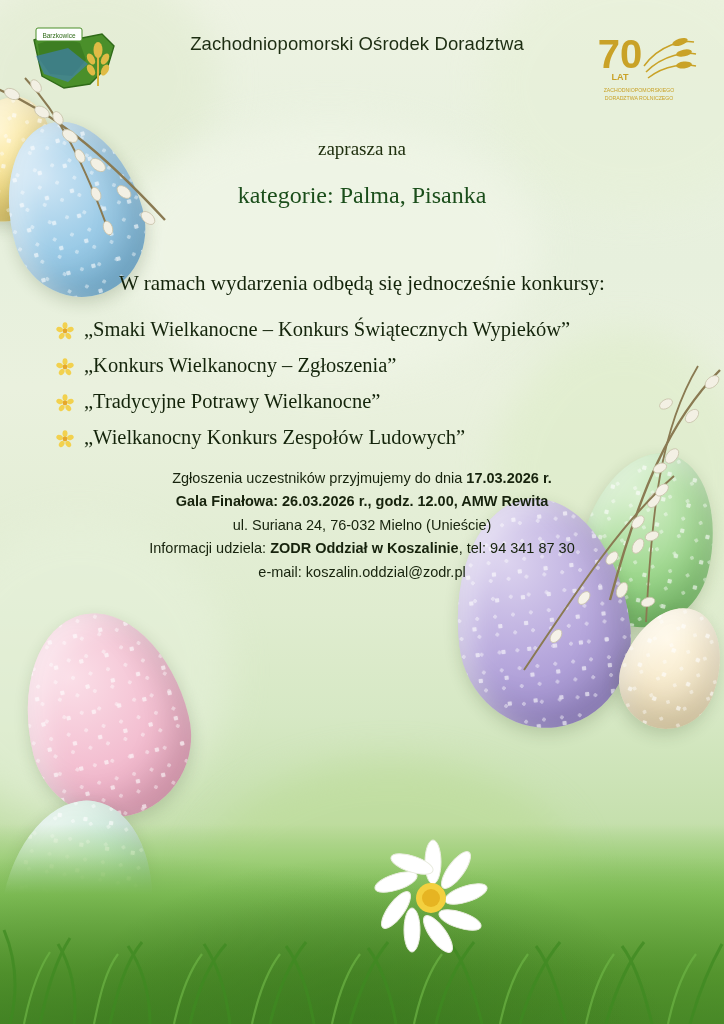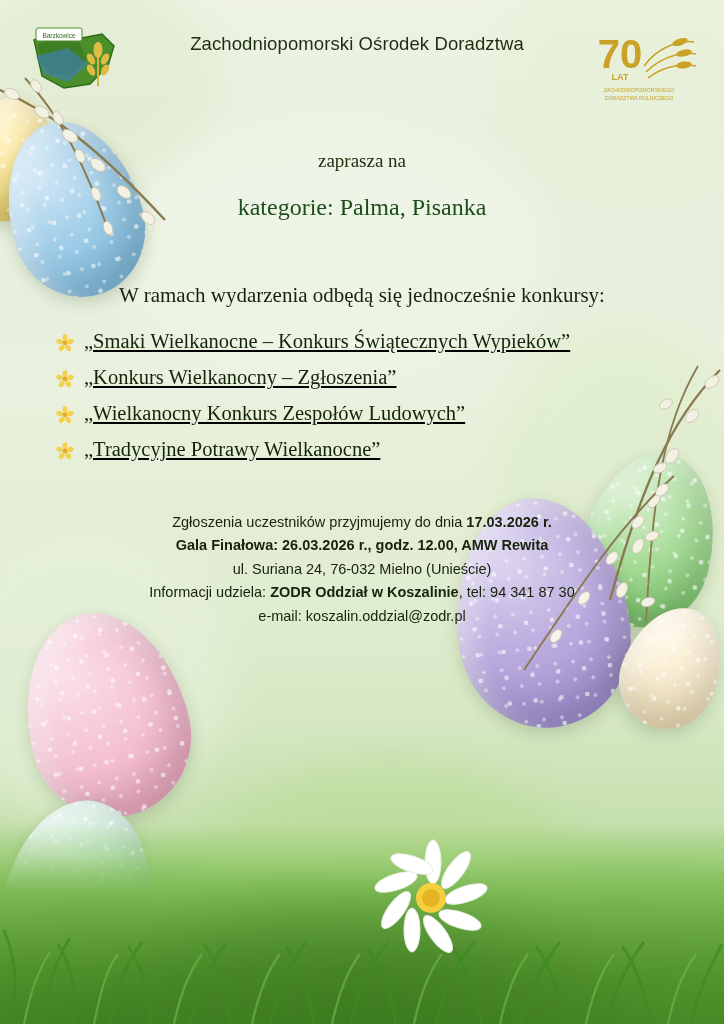--- a/index.html
+++ b/index.html
@@ -144,21 +144,21 @@
     position: relative;
   }
 
   
   .content {
     position: relative;
     text-align: center;
     padding: 0 40px;
   }
   .invite {
-    margin-top: 42px;
+    margin-top: 30px;
     font-size: 19px;
     color: #20300f;
     font-family: "Liberation Serif", serif;
   }
   .main-title {
     margin-top: 26px;
     color: #1b4e1b;
     font-weight: bold;
     font-size: 35px;
     line-height: 1.28;
@@ -177,42 +177,41 @@
     font-size: 21px;
     color: #14240b;
     font-family: "Liberation Serif", serif;
   }
 
   .comp-list {
     margin: 22px 0 0 0;
     padding: 0 0 0 16px;
     list-style: none;
     text-align: left;
-    text-decoration: underline;
   }
   .comp-list li {
     display: flex;
     align-items: center;
     margin-bottom: 13px;
     font-size: 20.5px;
     color: #14240b;
     font-family: "Liberation Serif", serif;
   }
   .flower-bullet {
     flex: 0 0 auto;
     width: 18px; height: 18px;
     margin-right: 10px;
     position: relative;
     top: 1px;
   }
 
   
   .footer {
     position: relative;
-    margin-top: 50px;
+    margin-top: 18px;
     text-align: center;
     font-size: 14.5px;
     color: #17230d;
     line-height: 1.62;
   }
   .footer b { font-weight: bold; }
   .footer .line { white-space: nowrap; }
 
   
   .daisy { position: absolute; left: 368px; bottom: 60px; width: 130px; height: 130px; }
@@ -391,36 +390,36 @@
             <g fill="#f2d14e">
               <ellipse cx="9" cy="3.6" rx="2.5" ry="3.4"></ellipse>
               <ellipse cx="14.4" cy="7.5" rx="2.5" ry="3.4" transform="rotate(72 14.4 7.5)"></ellipse>
               <ellipse cx="12.3" cy="14" rx="2.5" ry="3.4" transform="rotate(144 12.3 14)"></ellipse>
               <ellipse cx="5.7" cy="14" rx="2.5" ry="3.4" transform="rotate(216 5.7 14)"></ellipse>
               <ellipse cx="3.6" cy="7.5" rx="2.5" ry="3.4" transform="rotate(288 3.6 7.5)"></ellipse>
             </g>
             <circle cx="9" cy="9" r="2.4" fill="#e6a72b"></circle>
           </svg>
         </span>
-        <span>„Wielkanocny Konkurs Zespołów Ludowych”</span>
+        <span>„Tradycyjne Potrawy Wielkanocne”</span>
       </li>
       <li>
         <span class="flower-bullet">
           <svg viewBox="0 0 18 18" width="18" height="18">
             <g fill="#f2d14e">
               <ellipse cx="9" cy="3.6" rx="2.5" ry="3.4"></ellipse>
               <ellipse cx="14.4" cy="7.5" rx="2.5" ry="3.4" transform="rotate(72 14.4 7.5)"></ellipse>
               <ellipse cx="12.3" cy="14" rx="2.5" ry="3.4" transform="rotate(144 12.3 14)"></ellipse>
               <ellipse cx="5.7" cy="14" rx="2.5" ry="3.4" transform="rotate(216 5.7 14)"></ellipse>
               <ellipse cx="3.6" cy="7.5" rx="2.5" ry="3.4" transform="rotate(288 3.6 7.5)"></ellipse>
             </g>
             <circle cx="9" cy="9" r="2.4" fill="#e6a72b"></circle>
           </svg>
         </span>
-        <span>„Tradycyjne Potrawy Wielkanocne”</span>
+        <span>„Wielkanocny Konkurs Zespołów Ludowych”</span>
       </li>
     </ul>
 
     <div class="footer">
       <div class="line">
         <span>Zgłoszenia uczestników przyjmujemy do dnia </span><b>17.03.2026 r.</b>
       </div>
       <div class="line">
         <b>Gala Finałowa: 26.03.2026 r., godz. 12.00, AMW Rewita</b>
       </div>

